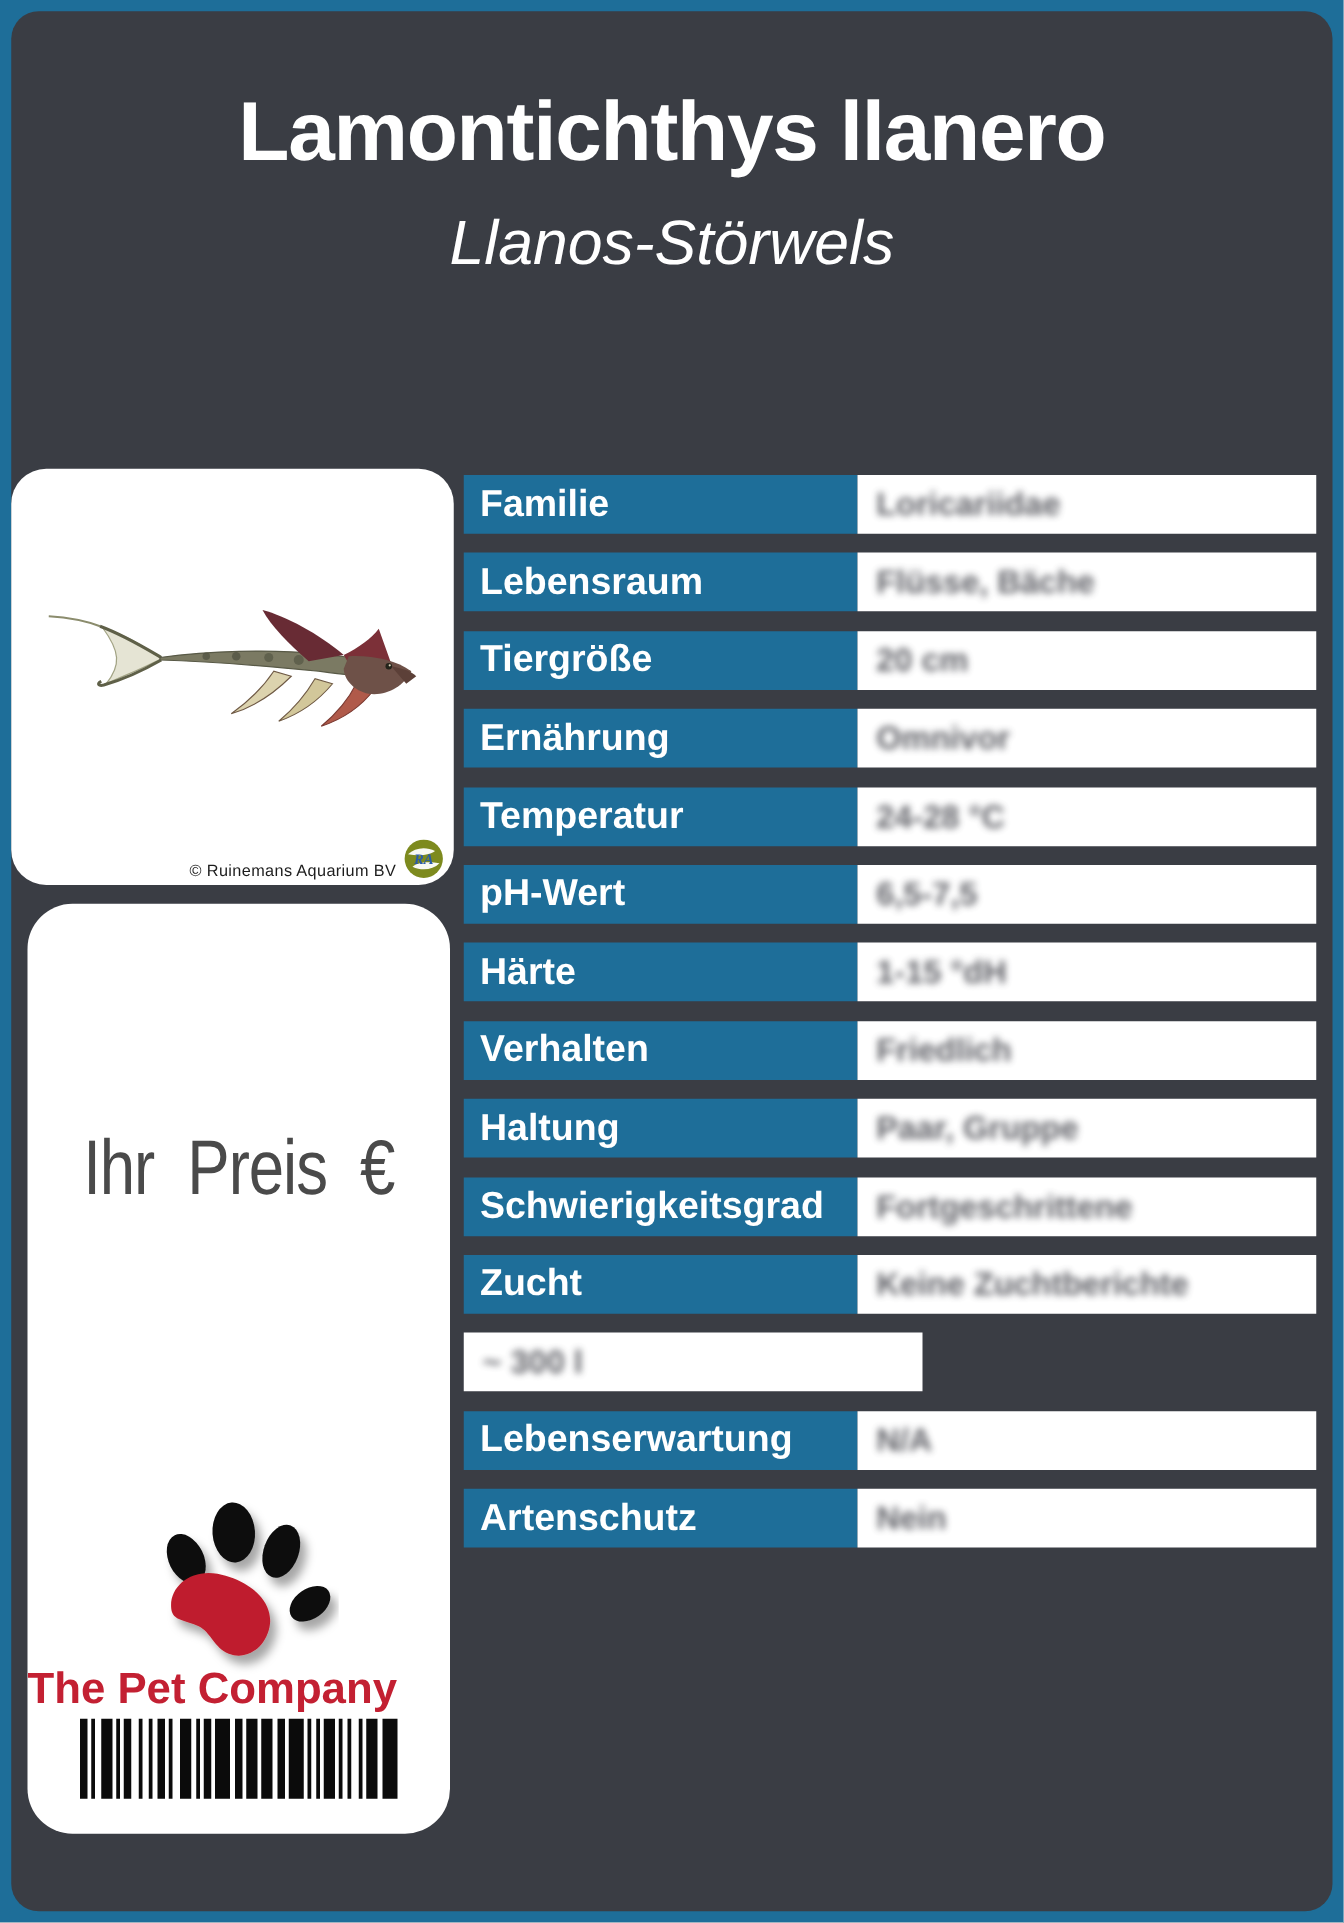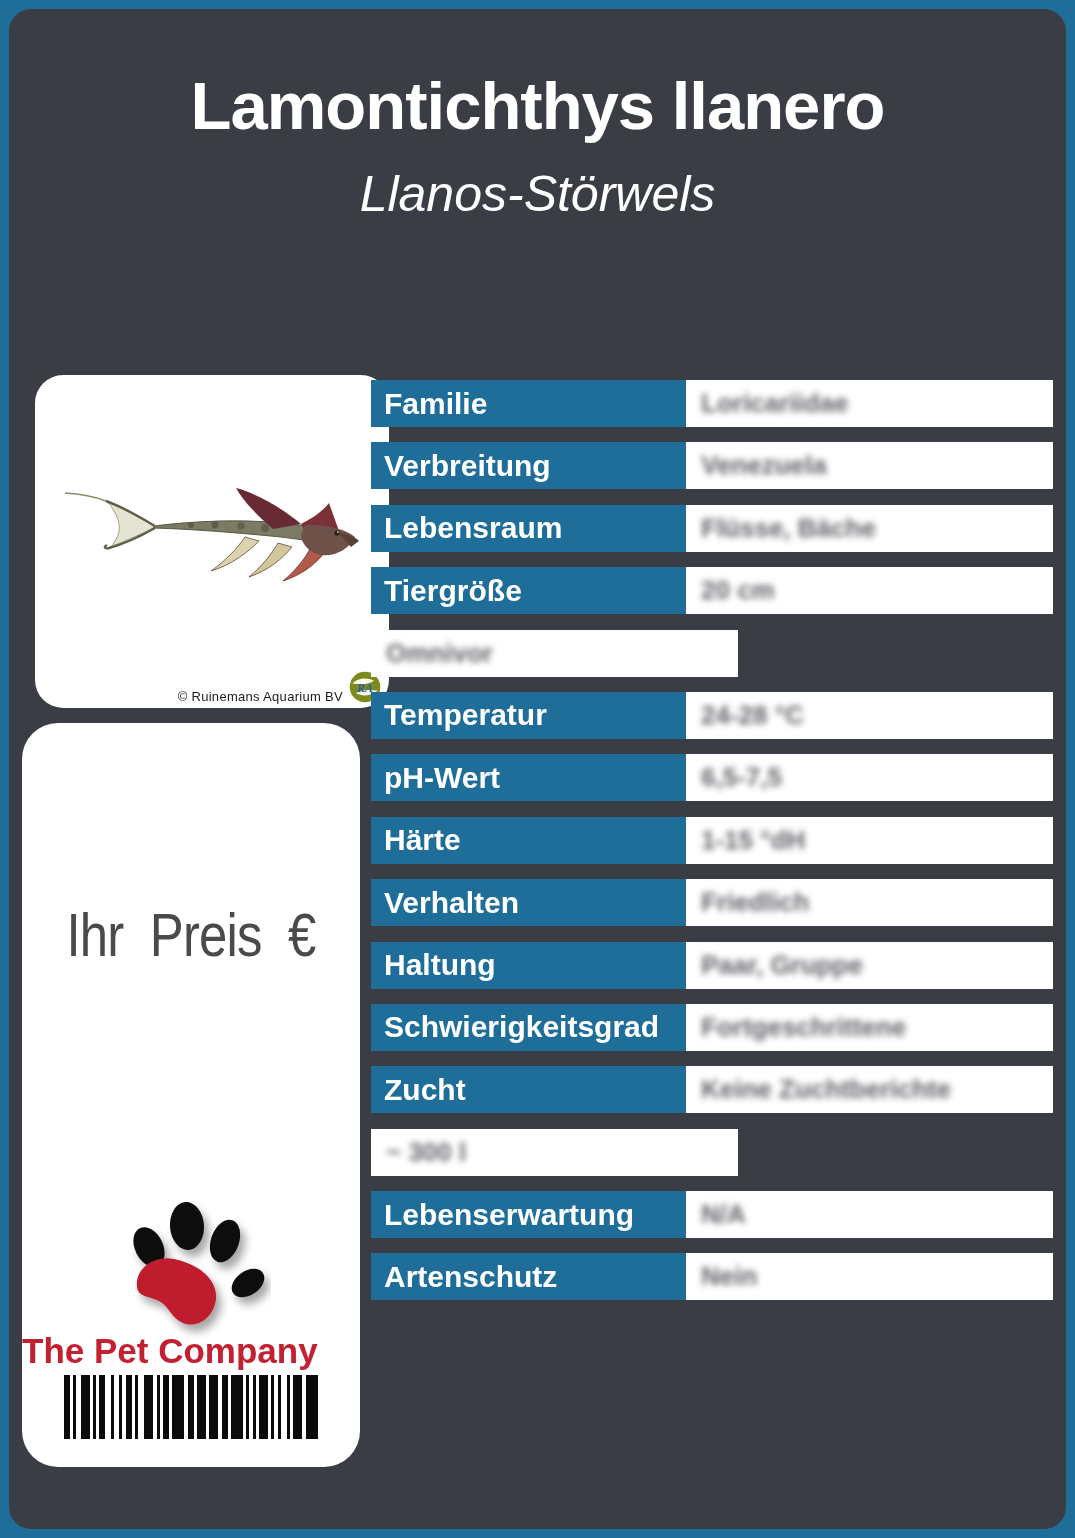--- a/index.html
+++ b/index.html
@@ -26,21 +26,21 @@
   }
   .subtitle{
     position:absolute;top:158px;left:0;width:100%;
     text-align:center;
     color:#ffffff;
     font-size:50px;font-weight:400;font-style:italic;
     line-height:1.1;margin:0;
   }
   
   .photo-card{
-    position:absolute;left:26px;top:366px;
+    position:absolute;left:0;top:366px;
     width:354px;height:333px;
     background:#ffffff;border-radius:28px;
   }
   .photo-card svg.fish{position:absolute;left:0;top:0;width:100%;height:100%;}
   .copyright{
     position:absolute;right:46px;bottom:4px;
     font-size:13px;color:#1c1c1c;letter-spacing:0.3px;
     white-space:nowrap;
   }
   .ra-logo{
@@ -228,38 +228,33 @@
     </div>
 
     <div class="info-table">
         <div class="trow">
           <div class="cell label">Familie</div>
           <div class="cell value">
             <span>Loricariidae</span>
           </div>
         </div>
         <div class="trow">
-          <div class="cell label">Verbreitung</div>
-          <div class="cell value">
-            <span>Venezuela</span>
-          </div>
-        </div>
-        <div class="trow">
           <div class="cell label">Lebensraum</div>
           <div class="cell value">
             <span>Flüsse, Bäche</span>
           </div>
         </div>
         <div class="trow">
           <div class="cell label">Tiergröße</div>
           <div class="cell value">
             <span>20 cm</span>
           </div>
         </div>
         <div class="trow">
+          <div class="cell label">Ernährung</div>
           <div class="cell value">
             <span>Omnivor</span>
           </div>
         </div>
         <div class="trow">
           <div class="cell label">Temperatur</div>
           <div class="cell value">
             <span>24-28 °C</span>
           </div>
         </div>

